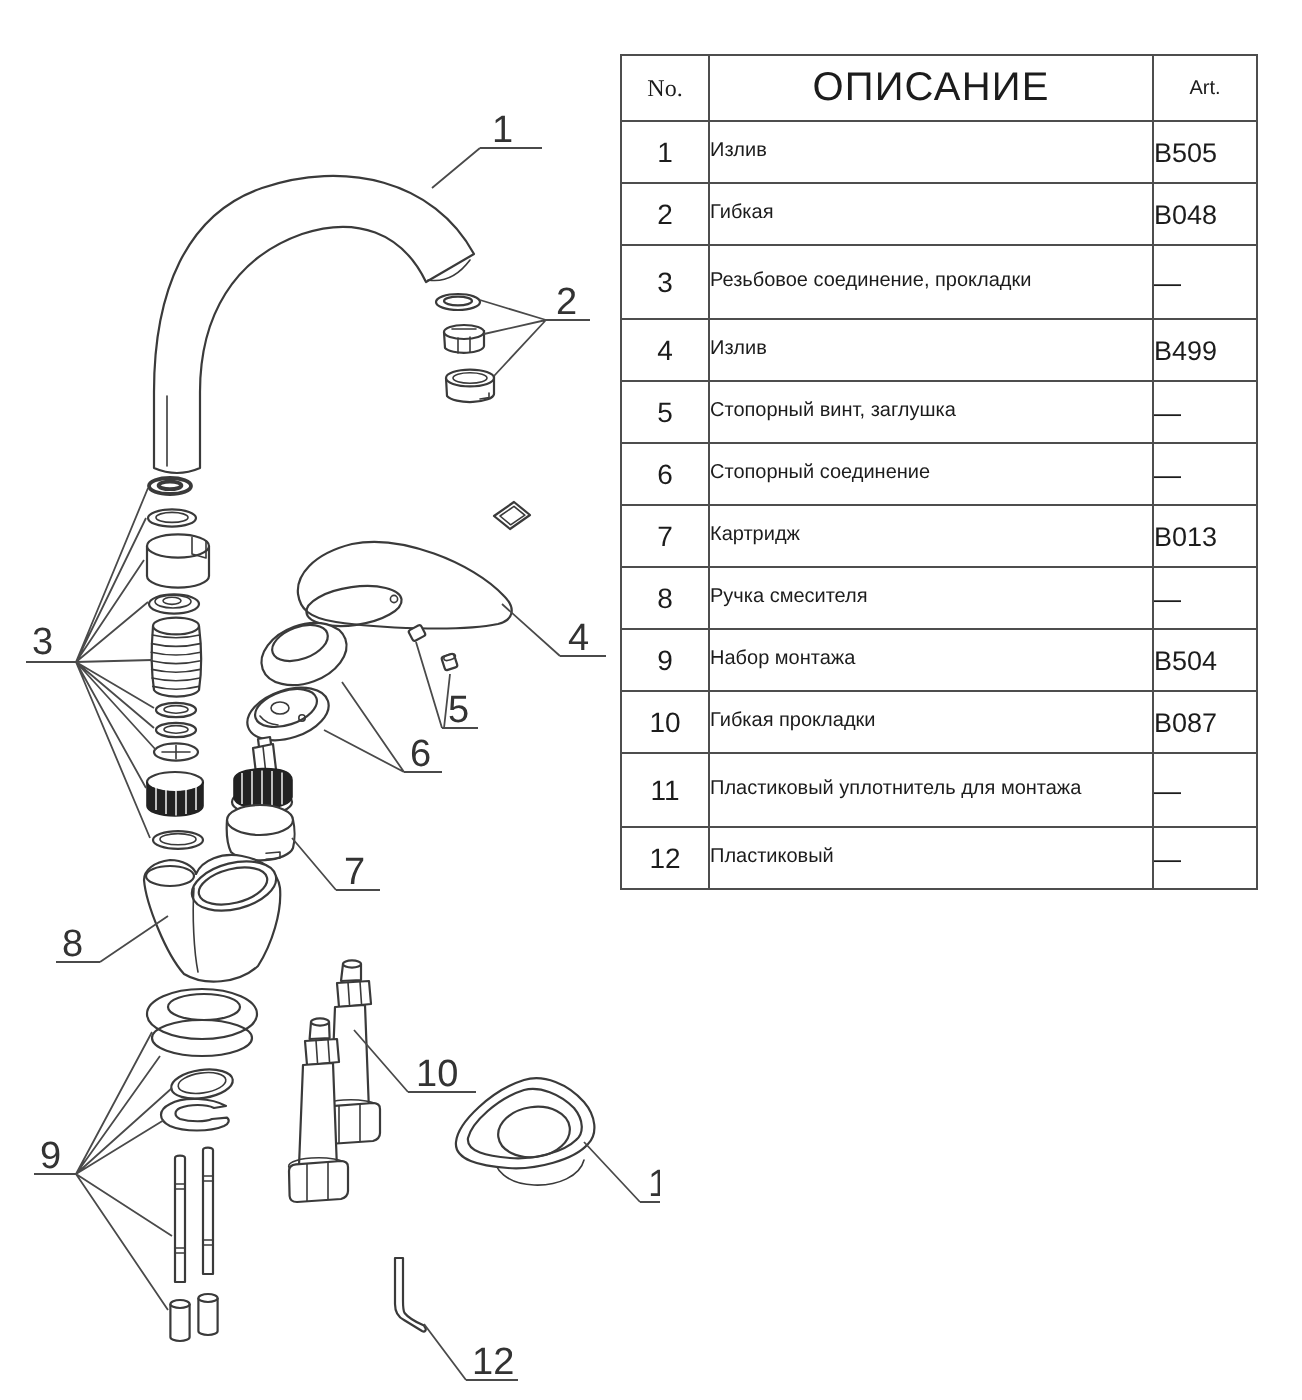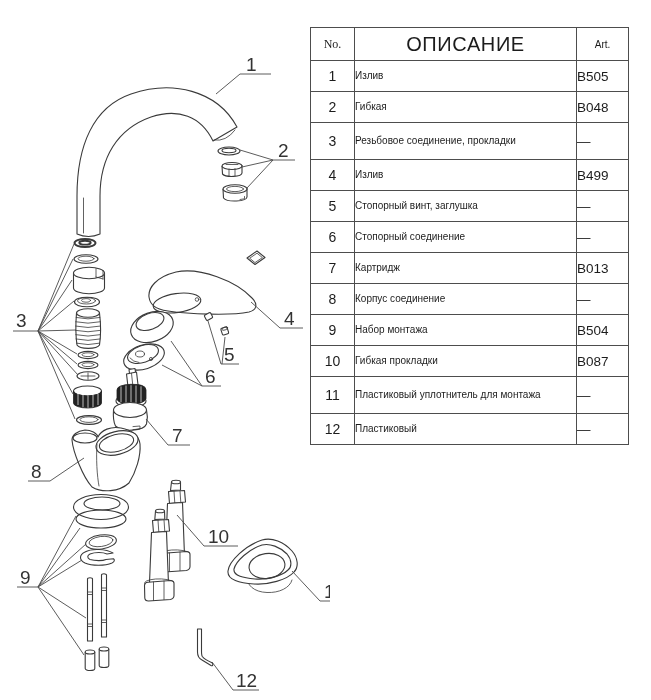--- a/index.html
+++ b/index.html
@@ -279,21 +279,21 @@
       <td class="cell-desc">Стопорный соединение</td>
       <td class="cell-art">—</td>
     </tr>
     <tr>
       <td class="cell-no">7</td>
       <td class="cell-desc">Картридж</td>
       <td class="cell-art">B013</td>
     </tr>
     <tr>
       <td class="cell-no">8</td>
-      <td class="cell-desc">Корпус соединение</td>
+      <td class="cell-desc">Ручка смесителя</td>
       <td class="cell-art">—</td>
     </tr>
     <tr>
       <td class="cell-no">9</td>
       <td class="cell-desc">Набор монтажа</td>
       <td class="cell-art">B504</td>
     </tr>
     <tr>
       <td class="cell-no">10</td>
       <td class="cell-desc">Гибкая прокладки</td>

